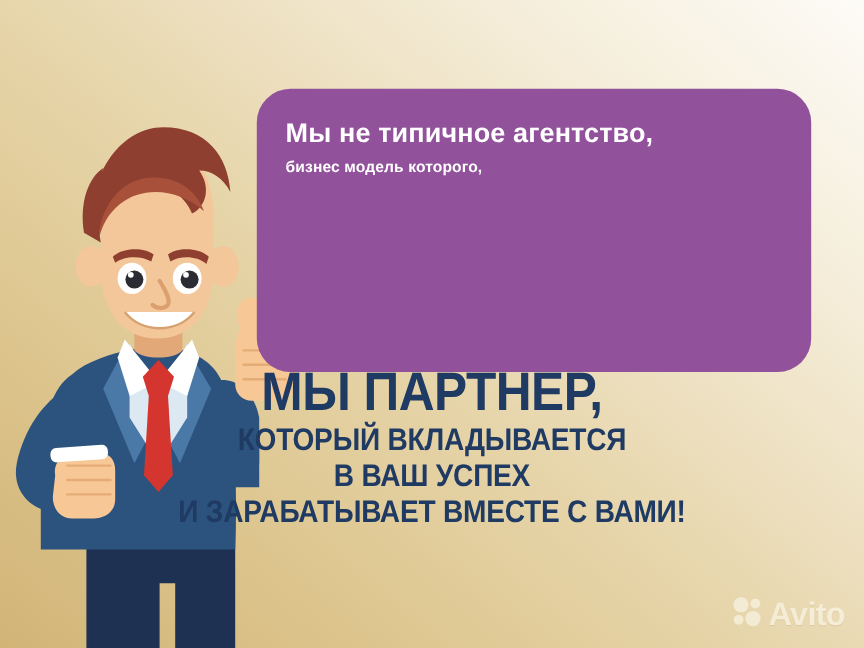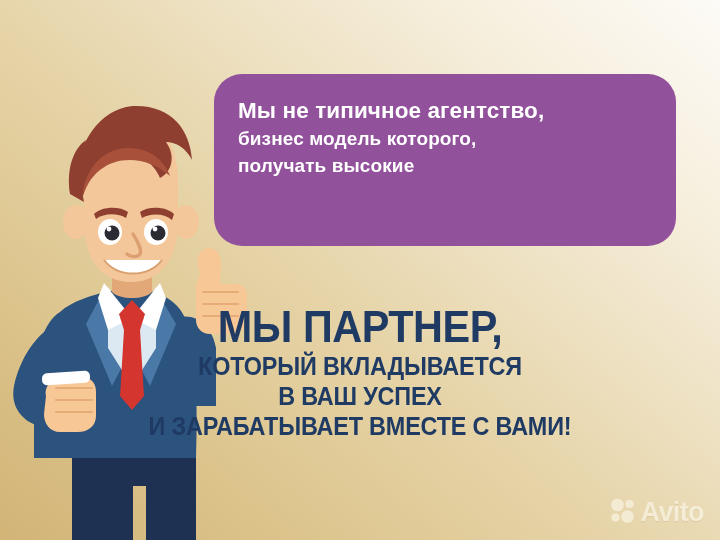--- a/index.html
+++ b/index.html
@@ -7,29 +7,29 @@
     width:720px;height:540px;overflow:hidden;
     font-family:"Liberation Sans","DejaVu Sans",sans-serif;
   }
   #poster{
     position:relative;width:720px;height:540px;overflow:hidden;
     background:
       linear-gradient(40deg,#d2b477 0%,#dcc48c 22%,#e6d4a8 45%,#efe3c6 64%,#f6efdd 80%,#fdfbf7 100%);
   }
   
   #bubble{
-    position:absolute;left:214px;top:74px;width:462px;height:172px;
+    position:absolute;left:214px;top:74px;width:462px;height:236px;
     background:#91519b;border-radius:28px;
     box-sizing:border-box;padding:22px 24px 8px 24px;
   }
   #bubble .ln{
     color:#ffffff;white-space:nowrap;letter-spacing:.1px;
   }
   #bubble .ln.big{font-size:22.5px;line-height:30px;font-weight:600;}
-  #bubble .ln.sm{font-size:19px;line-height:26.5px;font-weight:600;}
+  #bubble .ln.sm{font-size:13px;line-height:26.5px;font-weight:600;}
 
   
   #headline{
     position:absolute;left:0;top:303px;width:720px;text-align:center;
     color:#1f3a63;font-weight:700;font-style:normal;
   }
   #headline .h1{
     font-size:45px;line-height:48px;letter-spacing:-0.5px;
     font-weight:700;transform:scaleX(.92);
   }
@@ -124,21 +124,20 @@
       <path d="M46 310 C44 300 52 292 62 292 L84 292 C92 292 96 298 96 306
                L96 330 C96 340 88 346 78 346 L60 346 C50 346 44 338 44 328 Z" fill="#f7c795"></path>
       <path d="M56 302 L92 302 M56 314 L92 314 M56 326 L92 326" stroke="#e5ac77" stroke-width="2" fill="none" stroke-linecap="round"></path>
       <rect x="42" y="286" width="48" height="12" rx="5" fill="#ffffff" transform="rotate(-4 66 292)"></rect>
     </svg>
   </div>
 
   <div id="bubble">
     <div class="ln big">Мы не типичное агентство,</div>
     <div class="ln sm">бизнес модель которого,</div>
-    <div class="ln sm">получать высокие</div>
   </div>
 
   <div id="headline">
     <div class="h1">МЫ ПАРТНЕР,</div>
     <div class="h2">КОТОРЫЙ ВКЛАДЫВАЕТСЯ</div>
     <div class="h3">В ВАШ УСПЕХ</div>
     <div class="h4">И ЗАРАБАТЫВАЕТ ВМЕСТЕ С ВАМИ!</div>
   </div>
 
   <div id="avito">

